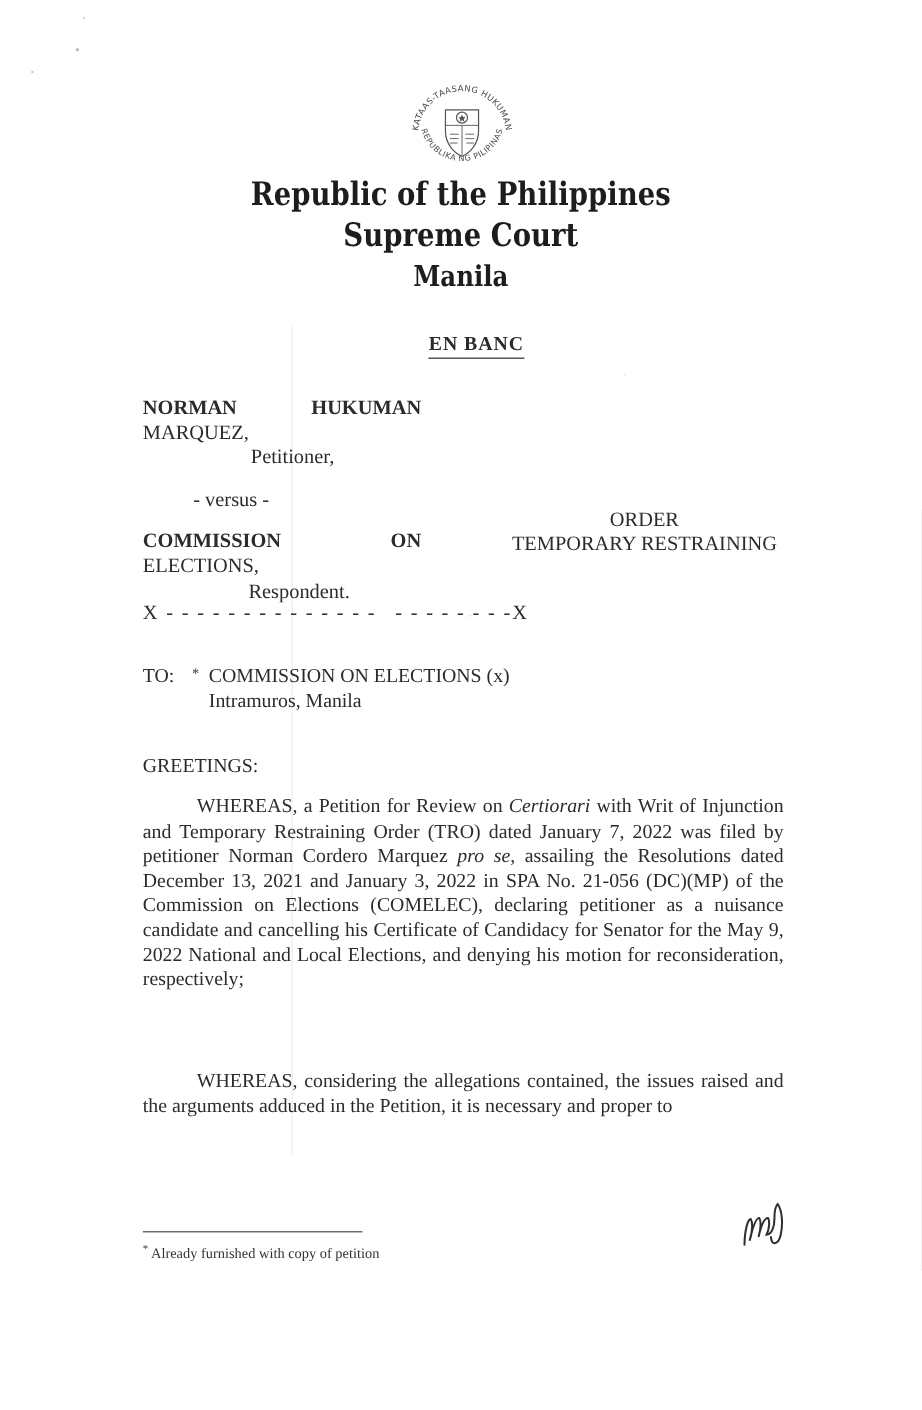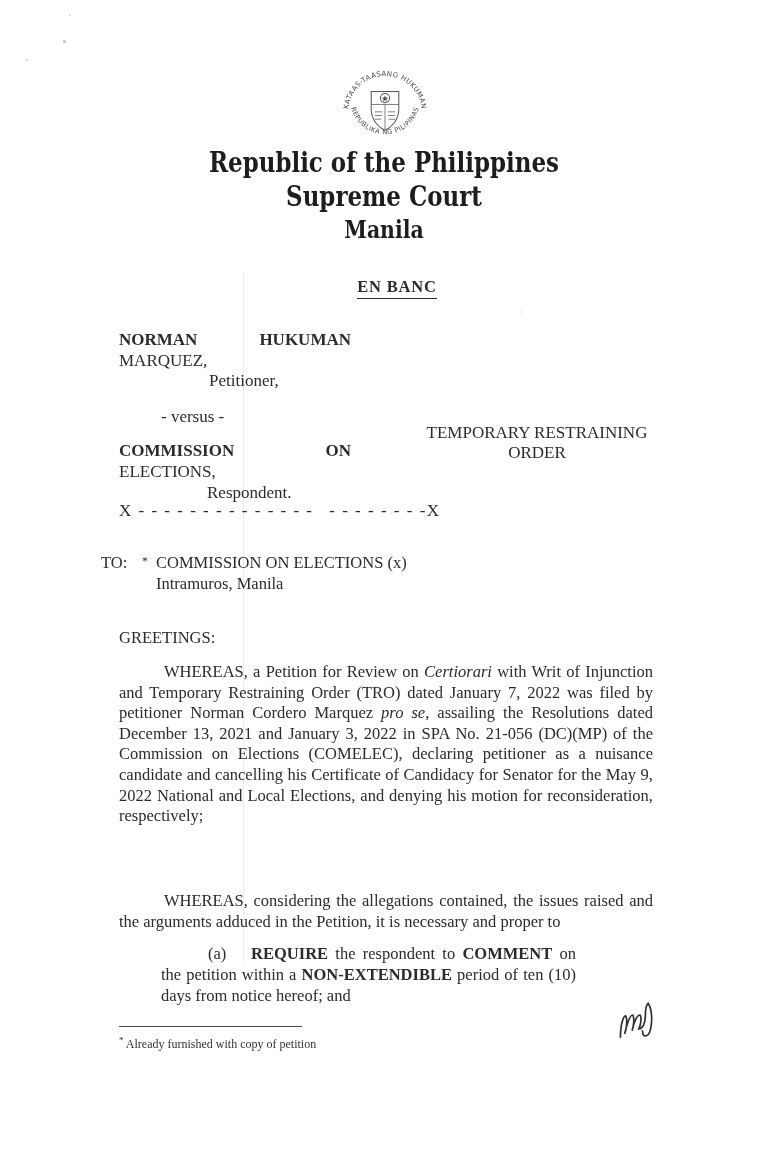--- a/index.html
+++ b/index.html
@@ -55,21 +55,21 @@
   .cap-petitioner-role { top: 41px; left: 90px; }
   .cap-versus { top: 77px; left: 42px; }
   .cap-respondent-role { top: 153px; left: 88px; }
   .cap-xline { top: 171px; letter-spacing: 1.5px; white-space: nowrap; }
   .cap-right { position: absolute; left: 300px; width: 236px; text-align: center; }
   .cap-gr { top: 55px; }
   .cap-order { top: 93px; line-height: 19.5px; }
 
   
   .bodytxt { font-size: 16.5px; line-height: 20.6px; }
-  .to-block { left: 101px; top: 553px; width: 534px; height: 46px; font-family: Liberation Serif, serif; }
+  .to-block { left: 119px; top: 553px; width: 534px; height: 46px; font-family: Liberation Serif, serif; }
   .to-label { position: absolute; left: 0; top: 0; }
   .to-star { position: absolute; left: 41px; top: -2px; font-size: 12px; }
   .to-recipient { position: absolute; left: 55px; top: 0; }
   .to-address { position: absolute; left: 55px; top: 21px; }
 
   .greetings { left: 119px; top: 628px; }
 
   .para { left: 119px; width: 534px; text-align: justify; text-indent: 45px; }
   .para1 { top: 662px; }
   .para2 { top: 831px; }
@@ -141,38 +141,37 @@
     <div class="cap-row cap-versus">- versus -</div>
     <div class="cap-row just-row" style="top:111px">
       <span>COMMISSION</span>
       <span>ON</span>
     </div>
     <div class="cap-row bold" style="top:132px">ELECTIONS,</div>
     <div class="cap-row cap-respondent-role">Respondent.</div>
     <div class="cap-row cap-xline">X - - - - - - - - - - - - - -  - - - - - - - -X</div>
 
     <div class="cap-right cap-order">
+      <div>ORDER</div>
       <div>TEMPORARY RESTRAINING</div>
-      <div>ORDER</div>
     </div>
   </div>
 
   <div class="abs to-block bodytxt">
     <span class="to-label">TO:</span>
     <sup class="to-star">*</sup>
     <span class="to-recipient">COMMISSION ON ELECTIONS (x)</span>
     <span class="to-address">Intramuros, Manila</span>
   </div>
 
   <div class="abs greetings bodytxt">GREETINGS:</div>
 
   <div class="abs para para1 bodytxt"><span class="run">WHEREAS, a Petition for Review on </span><span class="run run-i">Certiorari</span><span class="run"> with Writ of Injunction and Temporary Restraining Order (TRO) dated January 7, 2022 was filed by petitioner Norman Cordero Marquez </span><span class="run run-i">pro se</span><span class="run">, assailing the Resolutions dated December 13, 2021 and January 3, 2022 in SPA No. 21-056 (DC)(MP) of the Commission on Elections (COMELEC), declaring petitioner as a nuisance candidate and cancelling his Certificate of Candidacy for Senator for the May 9, 2022 National and Local Elections, and denying his motion for reconsideration, respectively;</span></div>
   <div class="abs para para3 bodytxt"><span class="run">WHEREAS, considering the allegations contained, the issues raised and the arguments adduced in the Petition, it is necessary and proper to</span></div>
 
-  <div class="abs para-a bodytxt"><span class="run">(a)  </span><span class="run run-b">REQUIRE</span><span class="run"> the respondent to </span><span class="run run-b">COMMENT</span><span class="run"> on the petition within a </span><span class="run run-b">NON-EXTENDIBLE</span><span class="run"> period of ten (10) days from notice hereof; and</span></div>
 
   <div class="abs initials">
     <svg width="72" height="54" viewBox="0 0 72 54">
       <path d="M8,40 C12,27 17,20 19,21 C20,25 16,34 13,38 C18,29 23,21 26,22 C27,25 24,33 21,37 C26,28 30,23 33,24 C34,27 31,34 28,37 C32,38 36,33 38,26 C40,19 42,16 44,15 C46,21 44,32 39,41 C35,48 29,47 31,40" stroke="#303030" stroke-width="1.7" fill="none" stroke-linecap="round" transform="rotate(-16 36 28)"></path>
     </svg>
   </div>
 
   <div class="abs fn-rule"></div>
   <div class="abs fn-text">
     <sup>*</sup>

